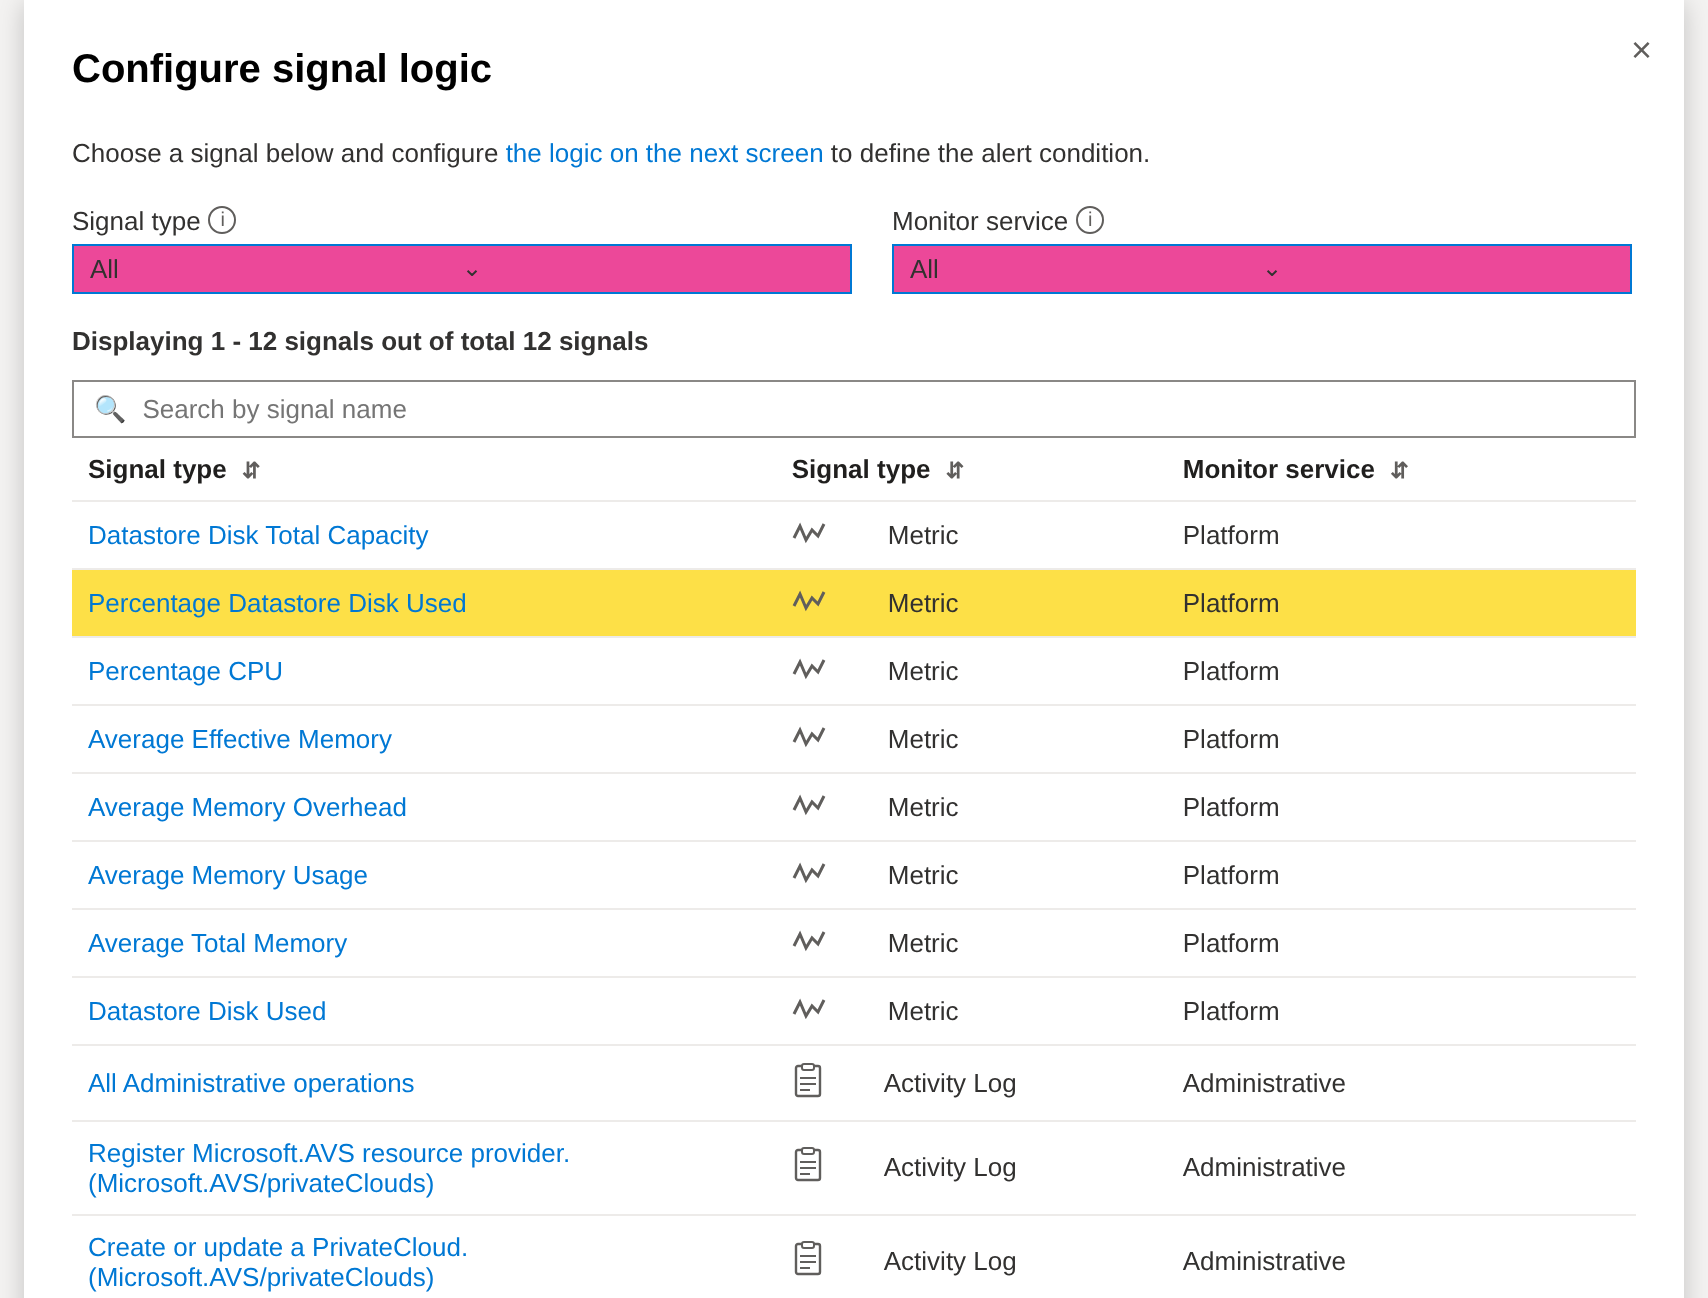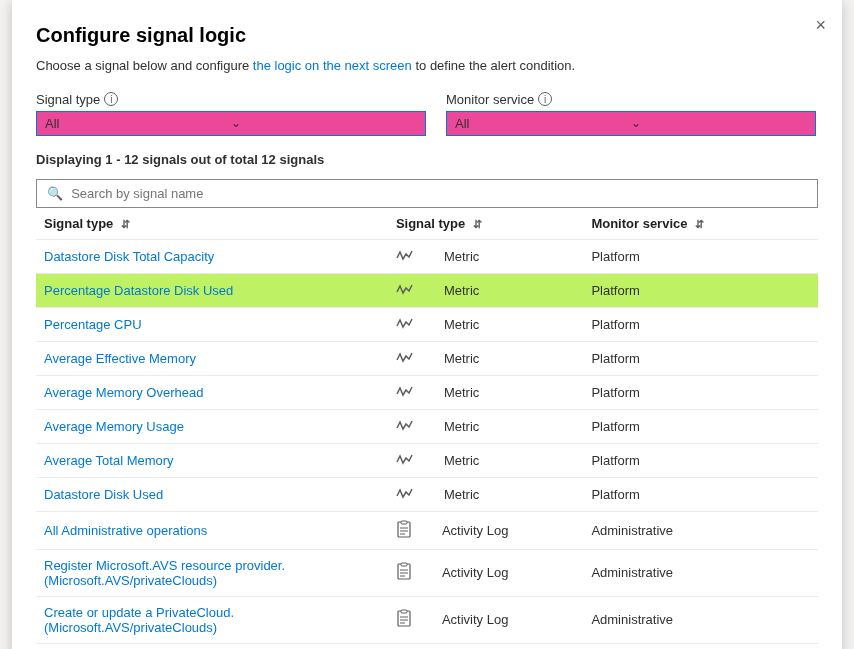--- a/index.html
+++ b/index.html
@@ -17,21 +17,21 @@
       width: 830px;
       min-height: 630px;
       padding: 24px 24px 24px 24px;
       box-shadow: 0 2px 12px rgba(0,0,0,0.2);
       position: relative;
     }
     .modal-title {
       font-size: 20px;
       font-weight: 600;
       color: #000;
-      margin-bottom: 9px;
+      margin-bottom: 20px;
     }
     .close-btn {
       position: absolute;
       top: 16px;
       right: 16px;
       background: none;
       border: none;
       font-size: 18px;
       cursor: pointer;
       color: #605e5c;
@@ -147,21 +147,21 @@
       display: inline-block;
       font-size: 11px;
       color: #605e5c;
       margin-left: 4px;
       vertical-align: middle;
     }
     .table tbody tr {
       border-bottom: 1px solid #edebe9;
     }
     .table tbody tr.selected {
-      background: #bef264;
+      background: #fde047;
     }
     .table tbody td {
       padding: 8px 8px;
       font-size: 13px;
       color: #323130;
       vertical-align: middle;
     }
     .signal-link {
       color: #0078d4;
       text-decoration: none;

